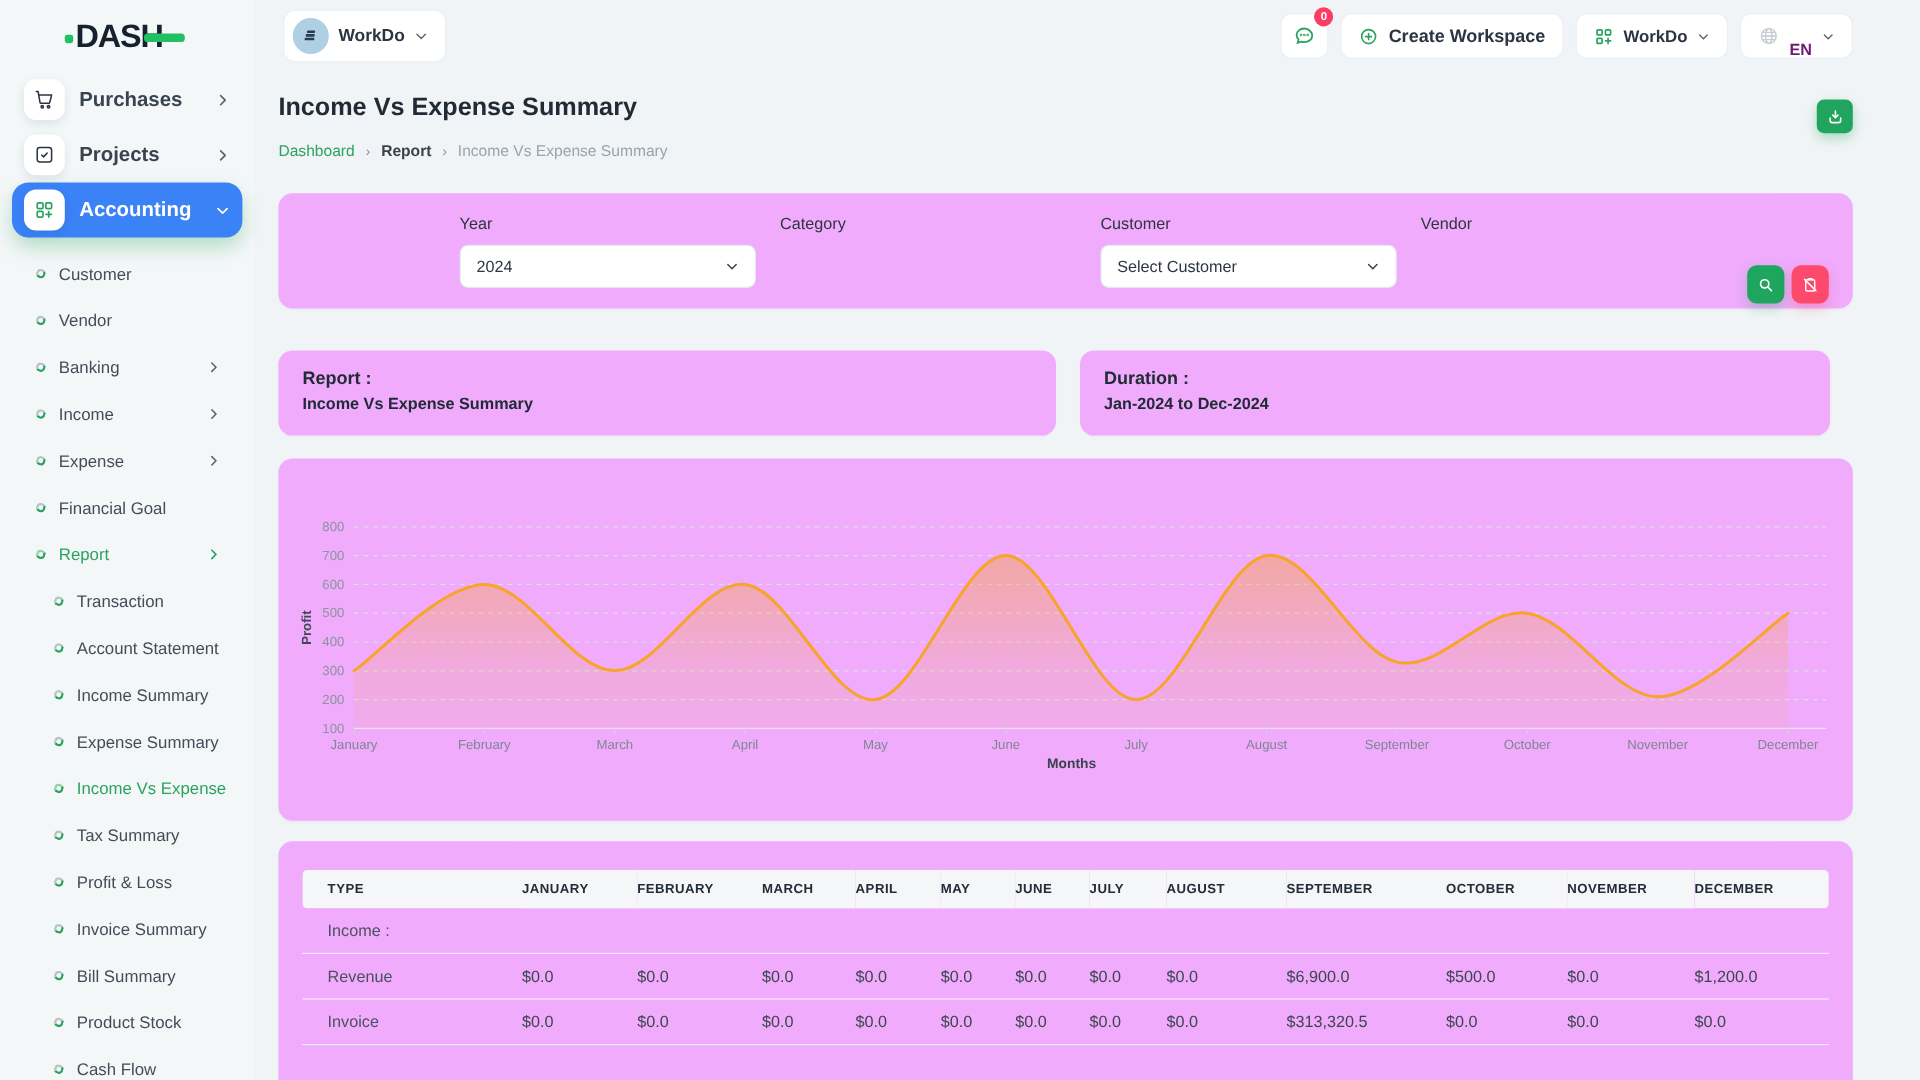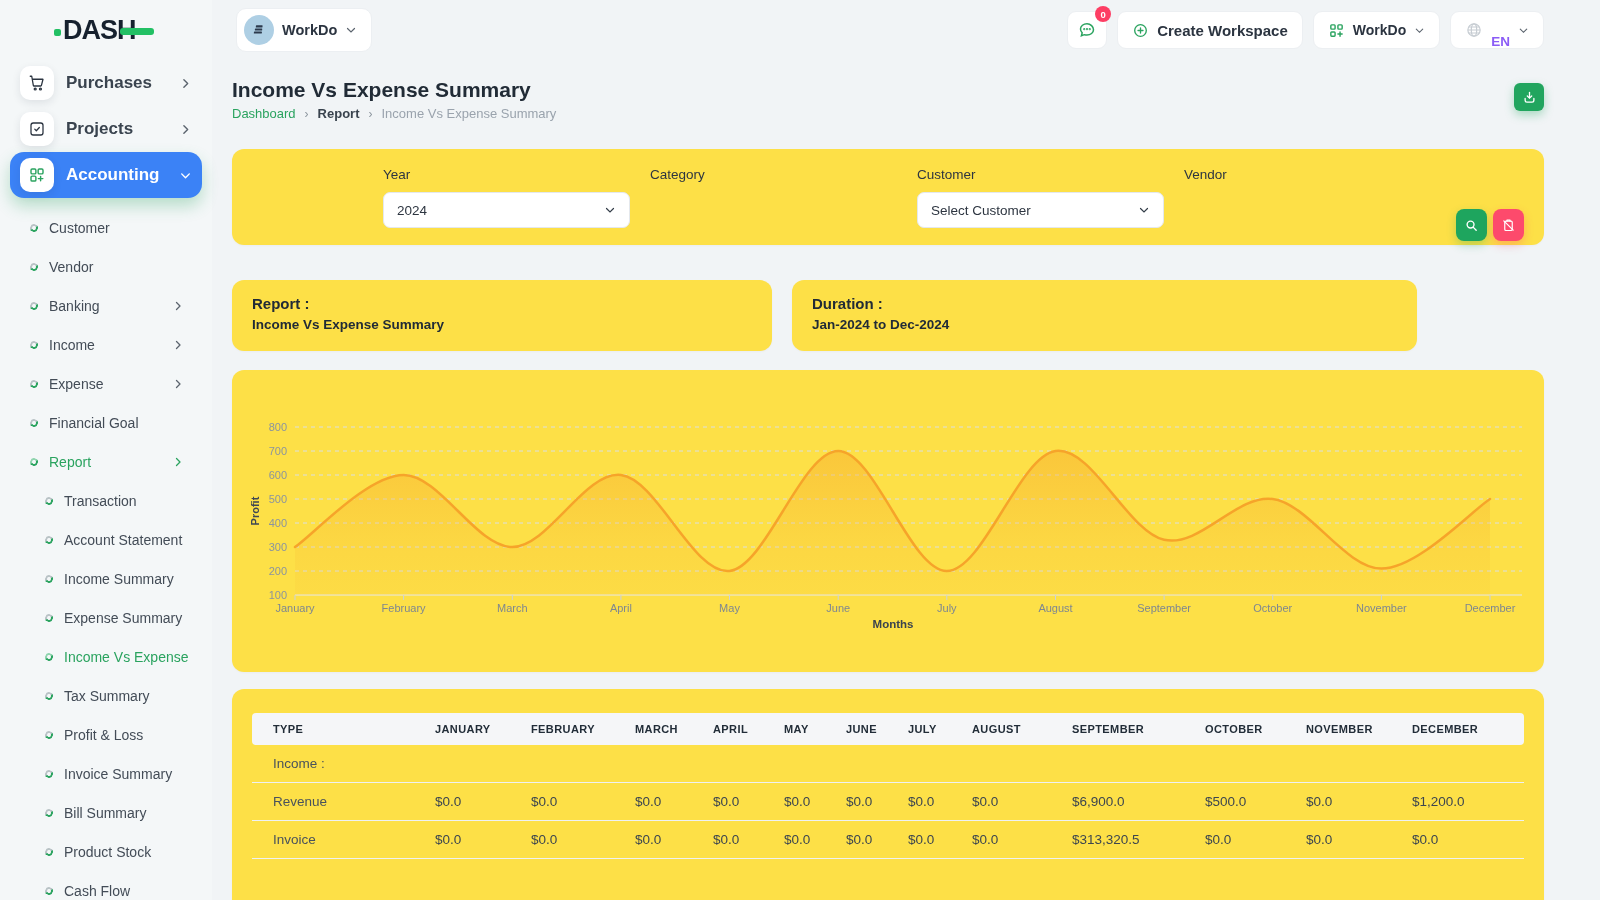--- a/index.html
+++ b/index.html
@@ -35,46 +35,46 @@
   .main { position:absolute; left:232px; top:0; width:1312px; }
   .topbar { display:flex; justify-content:space-between; align-items:center; margin-top:8px; height:44px; }
   .pill { background:#fff; border:1px solid #eceff2; border-radius:10px; display:flex; align-items:center; gap:8px; cursor:pointer; }
   .ws-pill { height:44px; padding:0 14px 0 7px; margin-left:4px; }
   .avatar { width:30px; height:30px; border-radius:50%; background:#aecfe4; display:flex; align-items:center; justify-content:center; }
   .pill-label { font-size:14.5px; font-weight:700; color:#2b3440; }
   .top-right { display:flex; align-items:center; gap:10px; }
   .tr-pill { height:38px; padding:0 14px; border-radius:9px; }
   .chat-pill { width:40px; justify-content:center; position:relative; padding:0; }
   .badge { position:absolute; top:-6px; right:-5px; min-width:16px; height:16px; border-radius:8px; background:#fd3e64; color:#fff; font-size:9.5px; font-weight:700; display:flex; align-items:center; justify-content:center; padding:0 4px; }
-  .lang-label { color:#8b5cf6; font-size:13.5px; font-weight:700;margin-top:23px; }
+  .lang-label { color:#701a75; font-size:13.5px; font-weight:700;margin-top:23px; }
 
   
   .page-head { margin-top:26px; position:relative; }
   .page-title { font-size:21px; font-weight:700; color:#212b36; }
-  .breadcrumb { display:flex; align-items:center; gap:9px; margin-top:4px; font-size:13px; }
+  .breadcrumb { display:flex; align-items:center; gap:9px; margin-top:16px; font-size:13px; }
   .bc-link { color:#2aa35f; font-weight:500; cursor:pointer; }
   .bc-mid { color:#39434e; font-weight:600; cursor:pointer; }
   .bc-cur { color:#9aa3ad; }
   .bc-sep { color:#8d969f; font-size:12px; }
   .dl-btn { position:absolute; right:0; top:5px; width:30px; height:28px; border-radius:6px; background:#21a55e; border:none; display:flex; align-items:center; justify-content:center; cursor:pointer; box-shadow:0 4px 10px rgba(33,165,94,.35); }
 
   
-  .card { background:#fde047; border-radius:12px; box-shadow:0 1px 2px rgba(25,39,52,.03); }
+  .card { background:#f0abfc; border-radius:12px; box-shadow:0 1px 2px rgba(25,39,52,.03); }
   .filter-card { margin-top:28px; height:96px; padding:18px 20px 0 151px; display:flex; gap:20px; }
   .f-group { width:248px; }
   .f-label { font-size:13.5px; color:#2d3540; margin-bottom:10px; }
   .select { height:36px; border:1px solid #e4e8ed; border-radius:7px; display:flex; align-items:center; justify-content:space-between; padding:0 13px; font-size:13.5px; color:#2d3540; cursor:pointer; background:#fff; }
   .f-btns { display:flex; align-items:flex-end; gap:6px; padding-bottom:4px; margin-left:5px; }
   .sq-btn { width:31px; height:32px; border-radius:8px; border:none; display:flex; align-items:center; justify-content:center; cursor:pointer; }
   .btn-green { background:#1ea55e; box-shadow:0 4px 10px rgba(30,165,94,.3); }
   .btn-pink { background:#fd4a6c; box-shadow:0 4px 10px rgba(253,74,108,.3); }
 
   .cards-row { display:flex; gap:20px; margin-top:35px; }
   .info-card { height:71px; padding:15px 20px; }
-  .info-card.c1 { width:540px; }
+  .info-card.c1 { width:648px; }
   .info-card.c2 { width:625px; }
   .info-title { font-size:15px; font-weight:700; color:#212b36; }
   .info-value { font-size:13.5px; font-weight:700; color:#212b36; margin-top:5px; }
 
   .chart-card { margin-top:19px; height:302px; position:relative; }
   .chart-card svg { position:absolute; inset:0; }
   svg text { font-family:"Liberation Sans", sans-serif; }
 
   .table-card { margin-top:17px; height:280px; padding:24px 20px 0 20px; overflow:hidden; }
   table { border-collapse:collapse; table-layout:fixed; width:1272px; }

